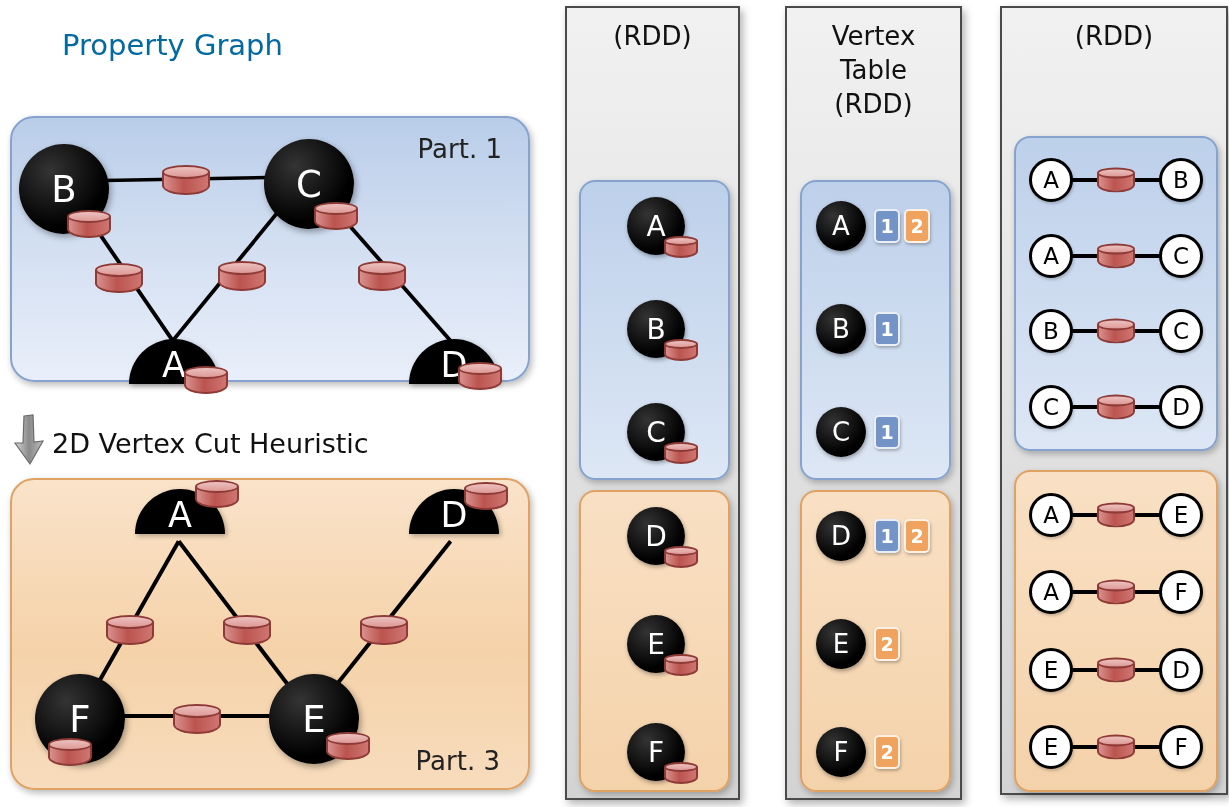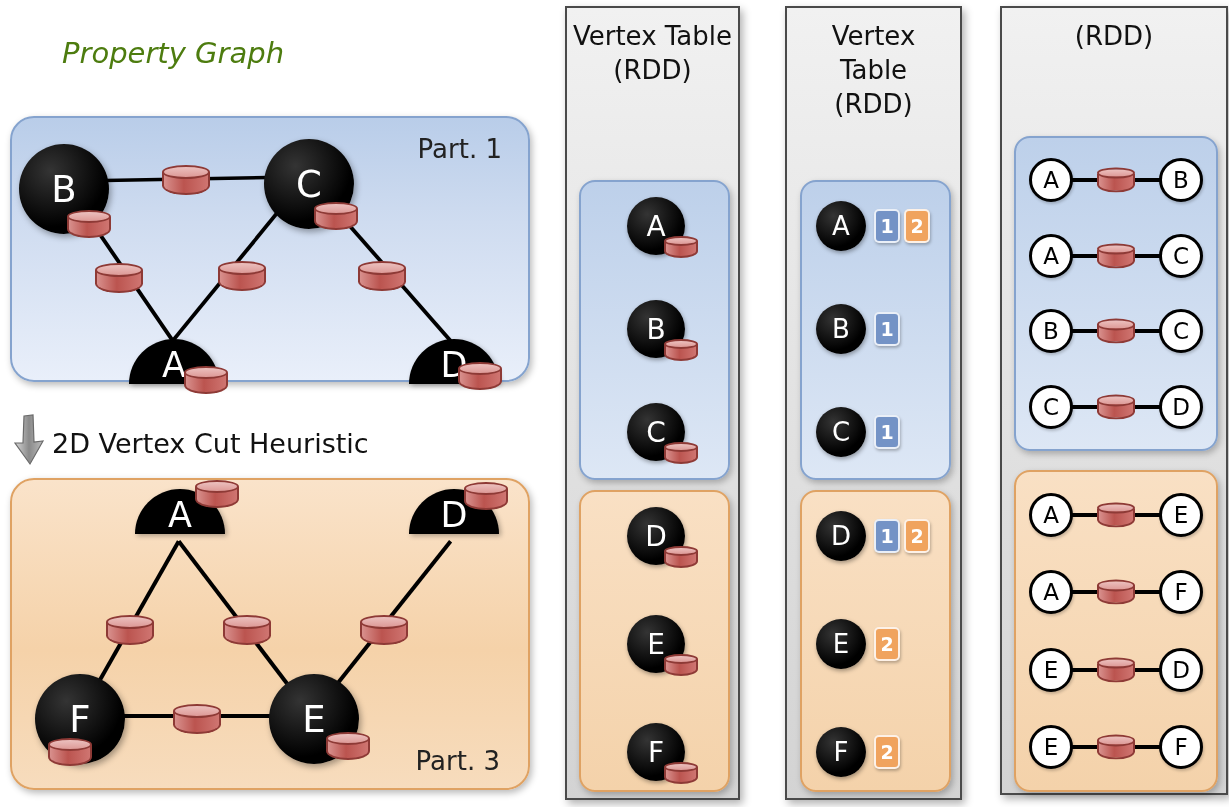--- a/index.html
+++ b/index.html
@@ -1,19 +1,19 @@
 <!DOCTYPE html>
 <html><head>
 <meta charset="utf-8">
 <style>
   * { margin:0; padding:0; box-sizing:border-box; }
   body { background:#fff; font-family:"DejaVu Sans","Liberation Sans",sans-serif; }
   .canvas { position:relative; width:1229px; height:807px; background:#fff; overflow:hidden; }
 
-  .pg-title { position:absolute; left:62px; top:36px; font-size:29px; color:#4d7c0f;font-style:italic; }
+  .pg-title { position:absolute; left:62px; top:28px; font-size:29px; color:#0369a1; }
   .cut-label { position:absolute; left:52px; top:428px; font-size:27px; color:#111; }
   .cut-arrow { position:absolute; left:12px; top:414px; width:34px; height:52px; }
 
   .part-box { position:absolute; border-radius:24px; box-shadow:2px 3px 7px rgba(0,0,0,.28); }
   .part-box.blue { background:linear-gradient(180deg,#b9cde9 0%,#cfdcf0 40%,#e9effa 100%); border:2px solid #85a3ce; }
   .part-box.orange { background:linear-gradient(180deg,#fae3ca 0%,#f5d2a9 55%,#f7dcbd 100%); border:2px solid #dfa263; }
   .part-label { position:absolute; font-size:26px; color:#222; }
 
   .edges { position:absolute; left:0; top:0; width:100%; height:100%; }
   .edges line { stroke:#000; stroke-width:4; }
@@ -179,21 +179,20 @@
         <i class="c-top"></i>
       </div>
     <div class="cyl md" style="left:314px;top:252px">
         <i class="c-body"></i>
         <i class="c-top"></i>
       </div>
   </div>
 
   <div class="col" style="left:565px;top:6px;width:175px;height:794px">
     <div class="col-title">
-      <div>Vertex Table</div>
       <div>(RDD)</div>
     </div>
     <div class="inner-box blue" style="left:12px;top:172px;width:151px;height:300px">
       <div class="circle-v v58" style="left:46px;top:15px">
           <span>A</span>
         </div>
       <div class="cyl sm" style="left:83px;top:54px">
           <i class="c-body"></i>
           <i class="c-top"></i>
         </div>

